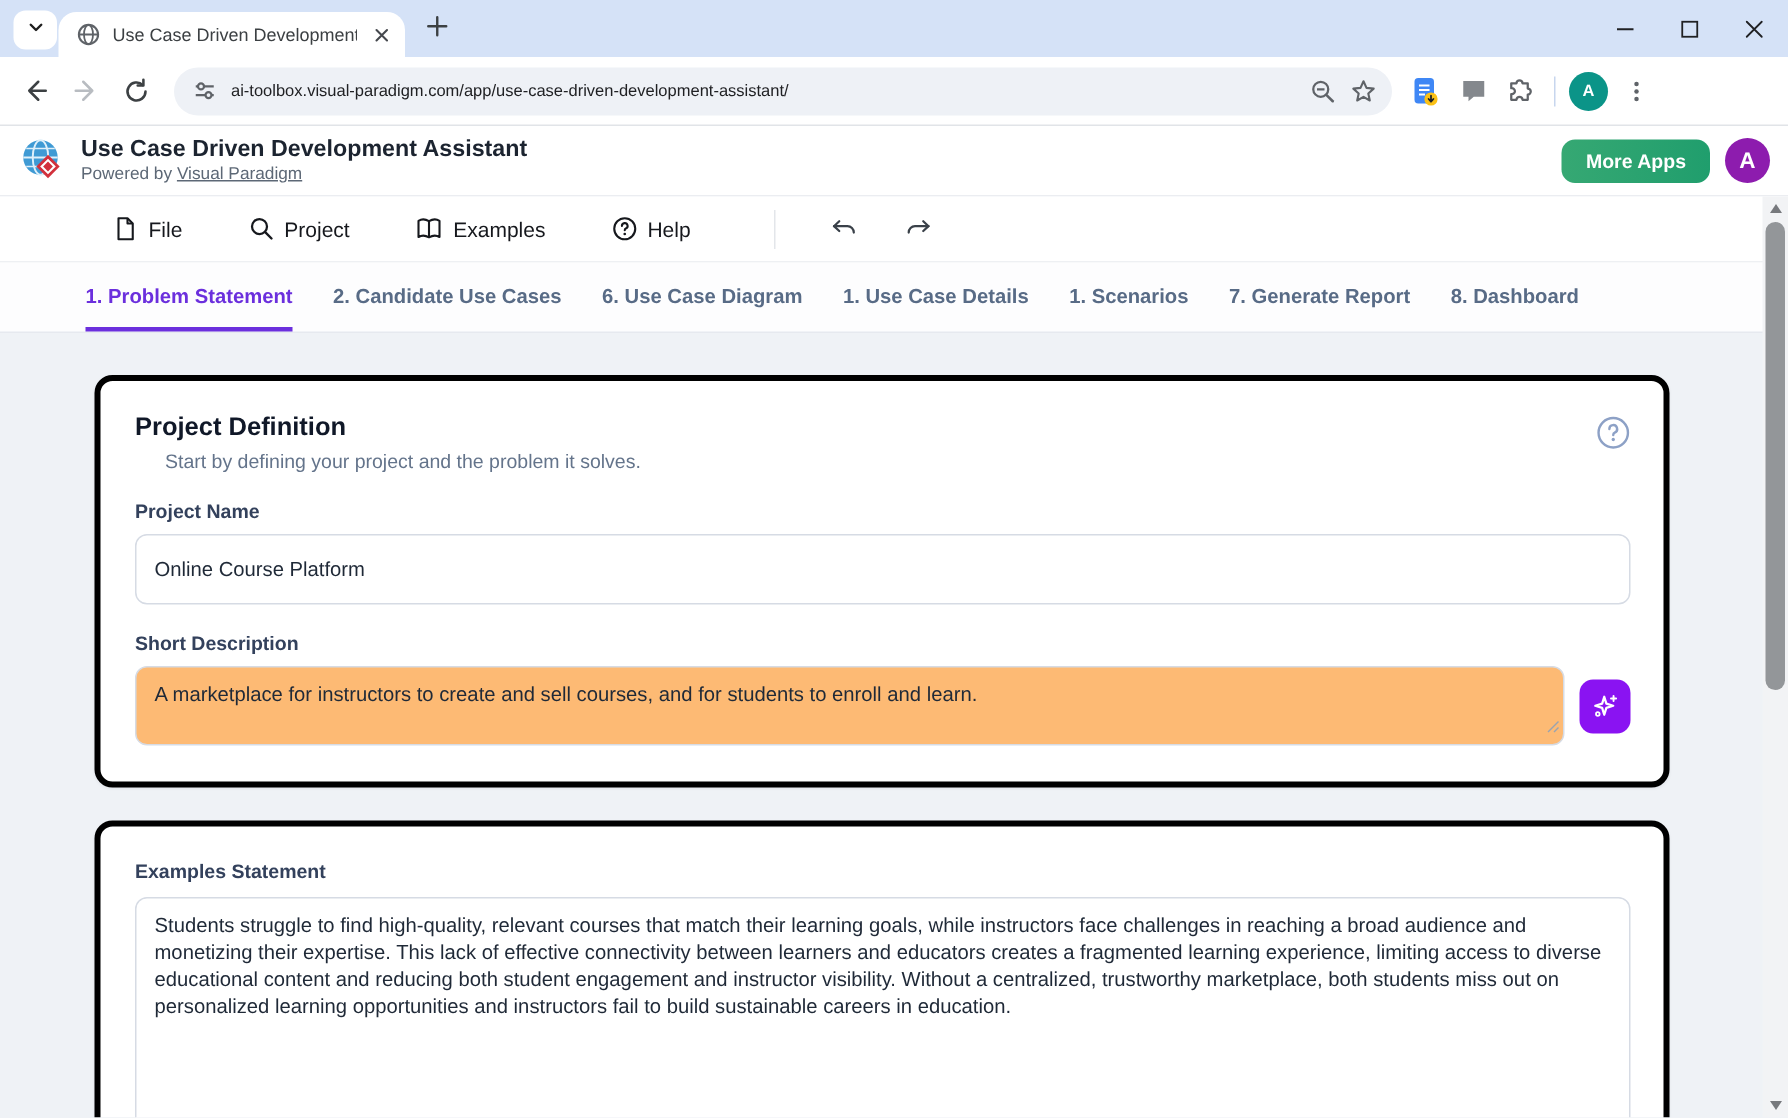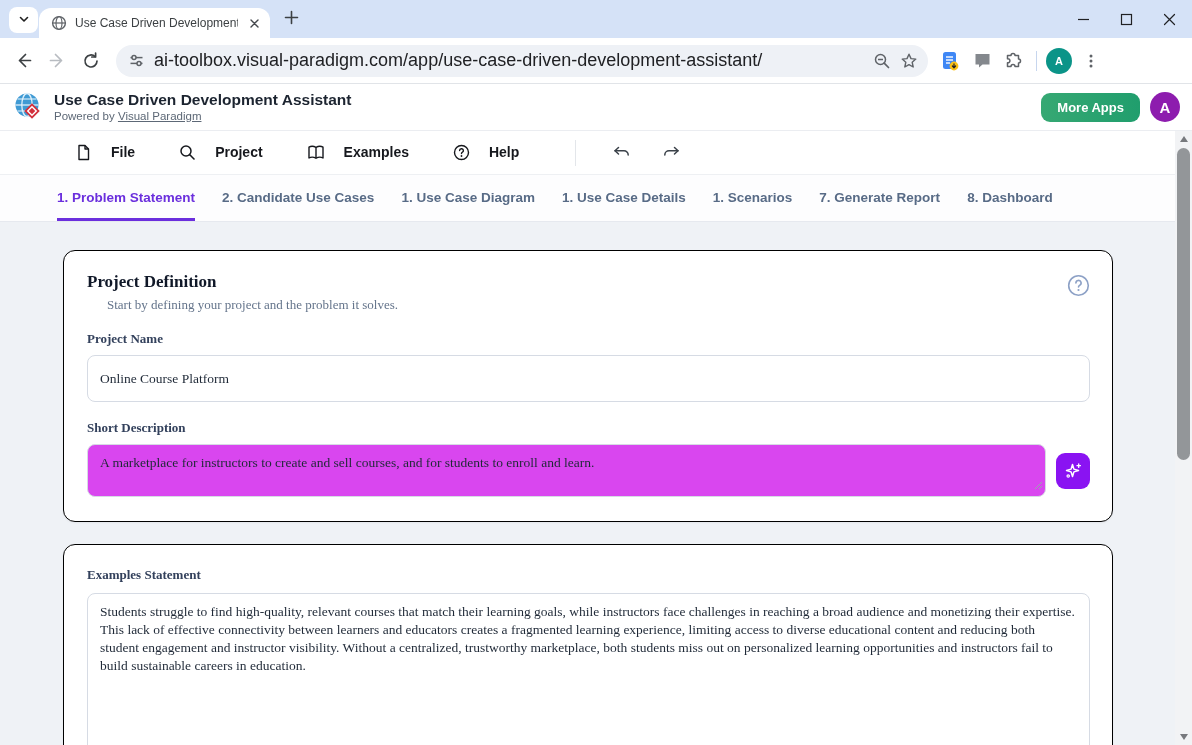--- a/index.html
+++ b/index.html
@@ -14,60 +14,60 @@
   .tab-close { width:16px; height:16px; display:flex; align-items:center; justify-content:center; color:#45484d; border-radius:50%; flex:0 0 auto; }
   .new-tab { position:absolute; left:283px; top:11px; width:17px; height:17px; color:#3c4043; display:flex; align-items:center; justify-content:center; }
   .win-controls { position:absolute; right:0; top:0; height:38px; display:flex; align-items:center; gap:29px; padding-right:16px; color:#202124; }
   .win-btn { width:14px; height:14px; display:flex; align-items:center; justify-content:center; }
 
   
   .btoolbar { height:46px; background:#fff; display:flex; align-items:center; padding:0 10px 0 6px; border-bottom:1px solid #e1e4e8; }
   .nav-btn { width:34px; height:34px; display:flex; align-items:center; justify-content:center; border-radius:50%; color:#3c4043; flex:0 0 auto; }
   .nav-btn.disabled { color:#b8bcc1; }
   .addr { flex:1; height:32px; margin:0 6px 0 8px; background:#eef1f6; border-radius:16px; display:flex; align-items:center; padding:0 10px 0 12px; gap:9px; max-width:812px; }
-  .addr-url { flex:1; font-size:18px; color:#202124; white-space:nowrap; overflow:hidden; }
+  .addr-url { flex:1; font-size:11px; color:#202124; white-space:nowrap; overflow:hidden; }
   .addr-ic { color:#5f6368; display:flex; align-items:center; flex:0 0 auto; }
   .tb-ic { width:32px; height:32px; display:flex; align-items:center; justify-content:center; color:#5f6368; flex:0 0 auto; }
   .tb-sep { width:1px; height:20px; background:#c7d6ee; margin:0 6px; }
   .profile-badge { width:26px; height:26px; border-radius:50%; background:#0b9488; color:#fff; font-size:11px; font-weight:700; display:flex; align-items:center; justify-content:center; }
 
   
   .app-header { height:47px; background:#fff; display:flex; align-items:center; padding:0 12px; border-bottom:1px solid #ebedf1; }
   .vp-logo { width:33px; height:33px; position:relative; flex:0 0 auto; margin-right:9px; }
   .app-titles { line-height:1.15; }
   .app-title { font-size:15.5px; font-weight:700; color:#1c2430; }
   .app-sub { font-size:11.5px; color:#5d6876; margin-top:1px; }
   .app-sub a { color:#5d6876; }
   .spacer { flex:1; }
   .more-apps { height:29px; padding:0 16px; border:none; border-radius:9px; background:linear-gradient(90deg,#36a873,#209e6d); color:#fff; font-size:13px; font-weight:700; font-family:inherit; display:flex; align-items:center; margin-right:10px; cursor:pointer; }
   .user-avatar { width:30px; height:30px; border-radius:50%; background:#8d1cae; color:#fff; font-weight:700; font-size:15px; display:flex; align-items:center; justify-content:center; }
 
   
   .menu-row { height:44px; background:#fff; display:flex; align-items:center; padding-left:75px; border-bottom:1px solid #eef0f3; }
-  .menu-item { display:flex; align-items:flex-start; gap:19px; font-size:14px; color:#16181d; margin-right:44px; cursor:pointer;font-weight:bold; }
+  .menu-item { display:flex; align-items:flex-end; gap:7px; font-size:14px; color:#16181d; margin-right:44px; cursor:pointer; }
   .menu-item svg { color:#16181d; }
   .menu-sep { width:1px; height:26px; background:#e3e6ea; margin:0 28px 0 12px; }
   .hist-btn { width:34px; height:30px; display:flex; align-items:center; justify-content:center; color:#3a4149; margin-right:16px; }
 
   
   .steps-row { height:47px; background:#fdfdfe; border-bottom:1px solid #e6e9ef; display:flex; align-items:stretch; padding-left:57px; }
   .step { display:flex; align-items:center; font-size:13.5px; font-weight:600; color:#586b86; margin-right:27px; border-bottom:3px solid transparent; padding-top:2px; cursor:pointer; white-space:nowrap; }
   .step.active { color:#6b2fdd; border-bottom-color:#6b2fdd; }
 
   
   .content { height:523px; overflow:hidden; background:#eff2f6; padding:28px 79px 0 63px; }
-  .card { background:#fff; border:1px solid #000000; border-radius:12px; box-shadow:0 1px 2px rgba(16,24,40,.05); padding:21px 22px 24px 23px; margin-bottom:22px;font-family:Liberation Serif, serif; }
+  .card { background:#fff; border:4px solid #000000; border-radius:12px; box-shadow:0 1px 2px rgba(16,24,40,.05); padding:21px 22px 24px 23px; margin-bottom:22px; }
   .card-head { display:flex; align-items:flex-start; justify-content:space-between; }
   .card-title { font-size:17px; font-weight:700; color:#101828; }
   .card-sub { font-size:13px; color:#64748b; margin-top:5px;margin-left:20px; }
   .help-ic { color:#8da1c6; margin-top:2px; }
   .field-label { font-size:13px; font-weight:600; color:#33415c; margin:18px 0 8px; }
   .text-input { width:100%; height:47px; border:1px solid #d6dbe4; border-radius:8px; padding:0 12px; font-size:13.5px; color:#1f2937; font-family:inherit; background:#fff; outline:none; }
   .desc-row { display:flex; align-items:center; gap:10px; }
-  .desc-area { flex:1; height:53px; border:1px solid #d6dbe4; border-radius:8px; padding:9px 12px; font-size:13.5px; color:#1f2937; font-family:inherit; resize:none; outline:none; line-height:1.3; position:relative; background:#d946ef; }
+  .desc-area { flex:1; height:53px; border:1px solid #d6dbe4; border-radius:8px; padding:9px 12px; font-size:13.5px; color:#1f2937; font-family:inherit; resize:none; outline:none; line-height:1.3; position:relative; background:#fdba74; }
   .resize-wrap { position:relative; flex:1; display:flex; }
   .resize-handle { position:absolute; right:3px; bottom:3px; color:#9aa3af; pointer-events:none; }
   .ai-btn { width:34px; height:36px; border:none; border-radius:9px; background:#8a13f2; display:flex; align-items:center; justify-content:center; cursor:pointer; flex:0 0 auto; }
   .ps-area { width:100%; height:210px; border:1px solid #d6dbe4; border-radius:8px; padding:9px 12px; font-size:13.5px; color:#1f2937; font-family:inherit; resize:none; outline:none; line-height:1.33; background:#fff; }
   .ps-label { font-size:13px; font-weight:600; color:#33415c; margin:1px 0 10px; }
 
   
   .pg-scrollbar { position:absolute; right:0; top:131px; width:17px; height:614px; background:#f2f3f5; }
   .sb-arrow { position:absolute; left:0; width:17px; height:16px; display:flex; align-items:center; justify-content:center; }
   .sb-arrow.up { top:0; }
@@ -280,21 +280,21 @@
           <path d="M12.5 2.5 L16 5.8 L12.5 9" fill="none" stroke="currentColor" stroke-width="1.5" stroke-linecap="round" stroke-linejoin="round"></path>
           <path d="M16 5.8 h-9 a4.2 4.2 0 0 0 -4.2 4.2" fill="none" stroke="currentColor" stroke-width="1.5" stroke-linecap="round"></path>
         </svg>
     </span>
   </div>
 </div>
 
 <div class="steps-row">
   <div class="step active">1. Problem Statement</div>
   <div class="step">2. Candidate Use Cases</div>
-  <div class="step">1. Use Case Diagram</div>
+  <div class="step">6. Use Case Diagram</div>
   <div class="step">1. Use Case Details</div>
   <div class="step">1. Scenarios</div>
   <div class="step">7. Generate Report</div>
   <div class="step">8. Dashboard</div>
 </div>
 
 <div class="content">
 
   <div class="card">
     <div class="card-head">

